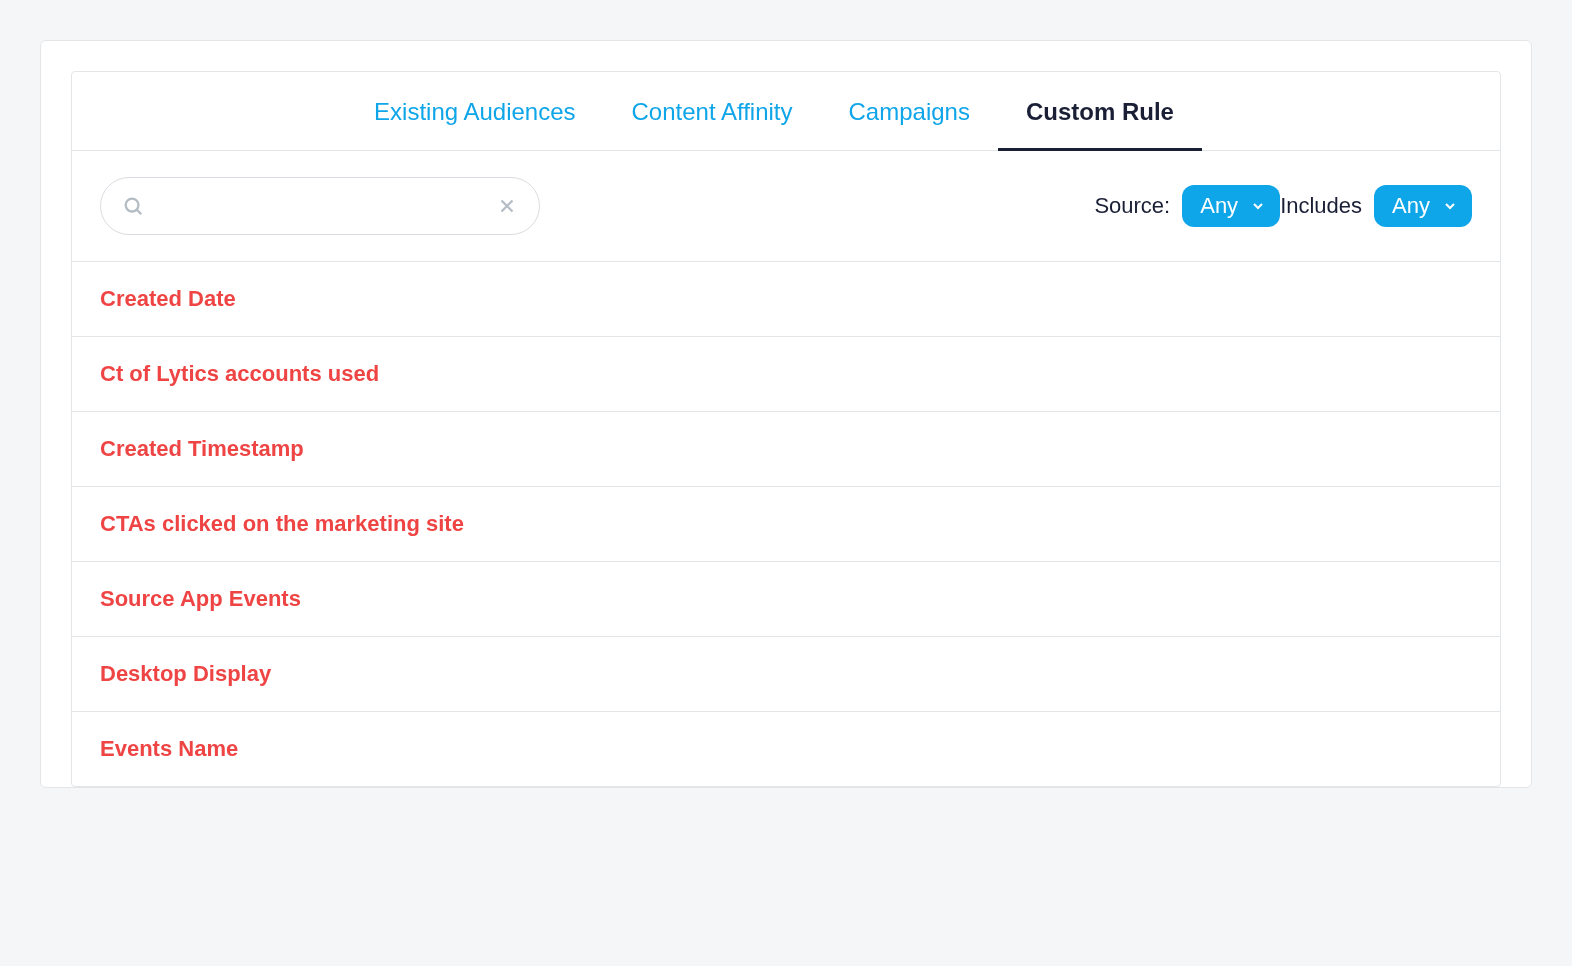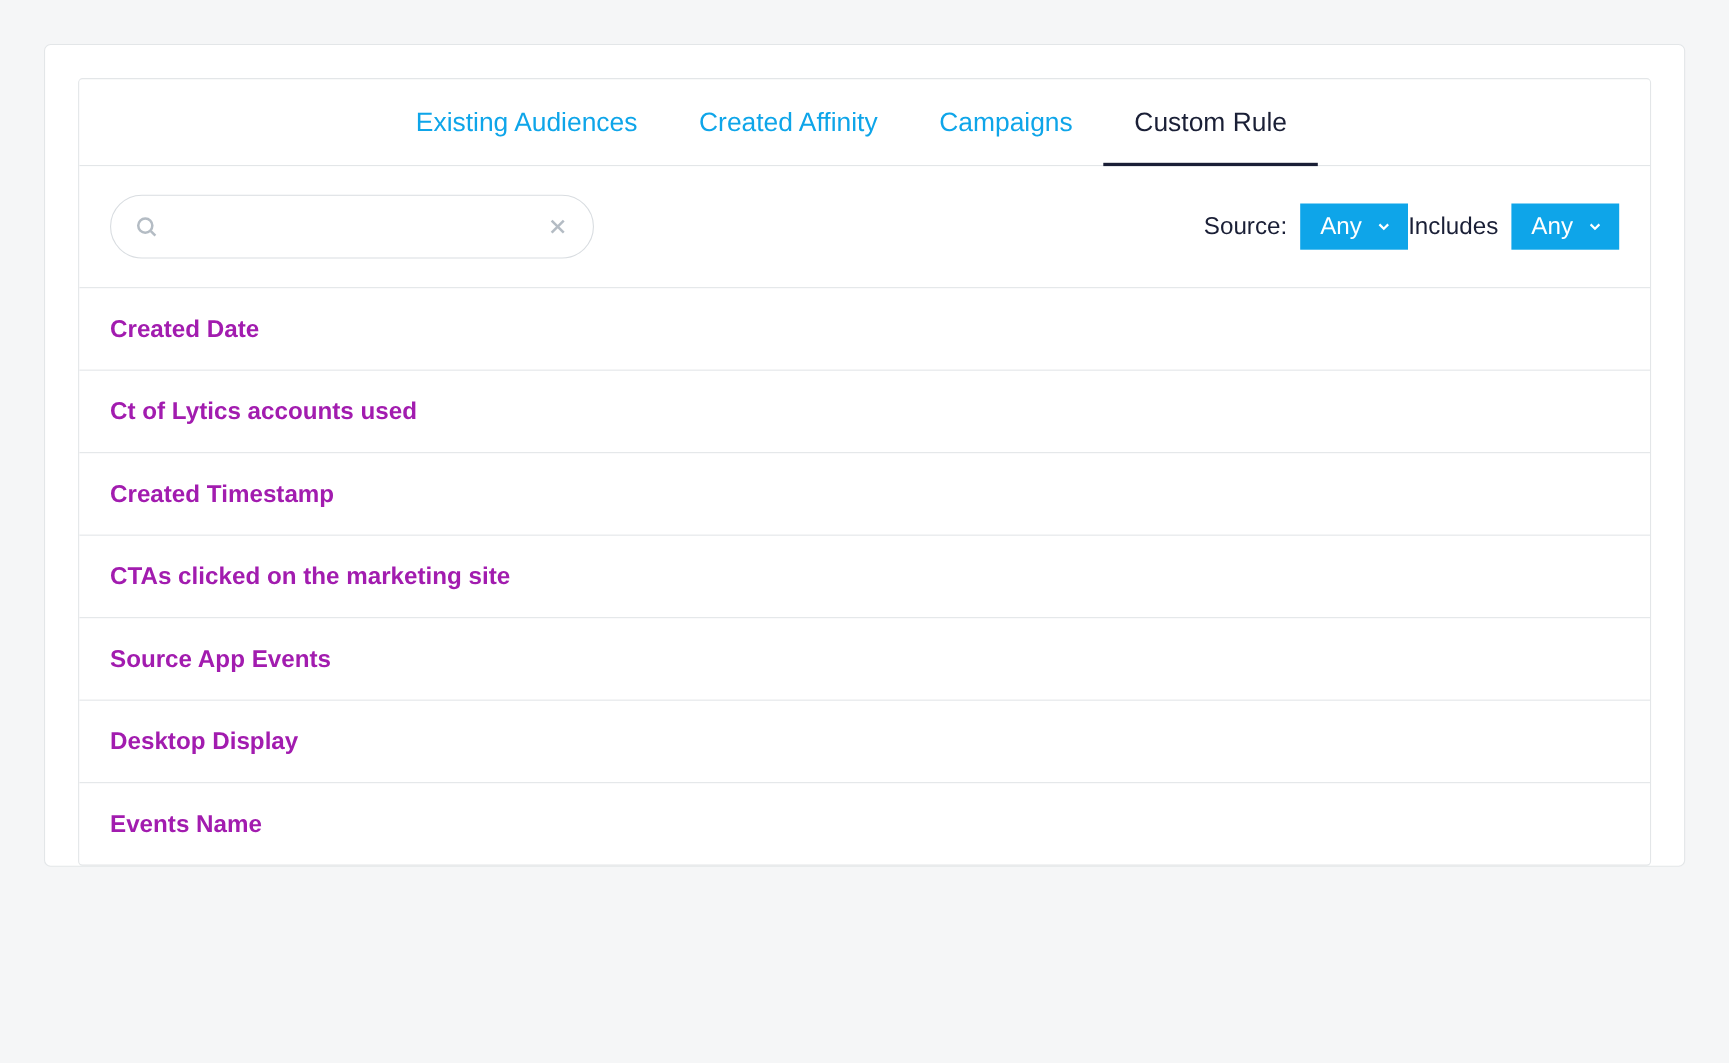--- a/index.html
+++ b/index.html
@@ -34,20 +34,21 @@
       font-weight: 400;
       color: #0ea5e9;
       cursor: pointer;
       border-bottom: 3px solid transparent;
       margin-bottom: -1px;
     }
     .tab:first-child { padding-left: 4px; }
     .tab.active {
       color: #1a1f36;
       border-bottom-color: #1a1f36;
+      font-weight: bold;
     }
     
     .filters {
       display: flex;
       align-items: center;
       padding: 26px 28px;
       border-bottom: 1px solid #e3e6e8;
     }
     .search-wrap {
       position: relative;
@@ -83,52 +84,52 @@
     }
     .filter-label {
       font-size: 22px;
       color: #1a1f36;
     }
     .dropdown {
       display: inline-flex;
       align-items: center;
       background: #0ea5e9;
       color: #fff;
-      border-radius: 0;
+      border-radius: 12px;
       padding: 8px 14px 8px 18px;
       font-size: 22px;
       font-weight: 500;
       cursor: pointer;
       gap: 12px;
     }
     .dropdown svg { width: 16px; height: 16px; }
     
     .list {}
     .list-item {
       padding: 24px 28px;
       font-size: 22px;
       font-weight: 700;
-      color: #a21caf;
+      color: #ef4444;
       border-bottom: 1px solid #e3e6e8;
       cursor: pointer;
     }
     .list-item:last-child { border-bottom: none; }
   </style>
 </head>
 <body>
 
 <div class="panel">
   <div class="card">
 
     <div class="tabs">
       <div class="tab">
         <span>Existing Audiences</span>
       </div>
       <div class="tab">
-        <span>Created Affinity</span>
+        <span>Content Affinity</span>
       </div>
       <div class="tab">
         <span>Campaigns</span>
       </div>
       <div class="tab active">
         <span>Custom Rule</span>
       </div>
     </div>
 
     <div class="filters">

